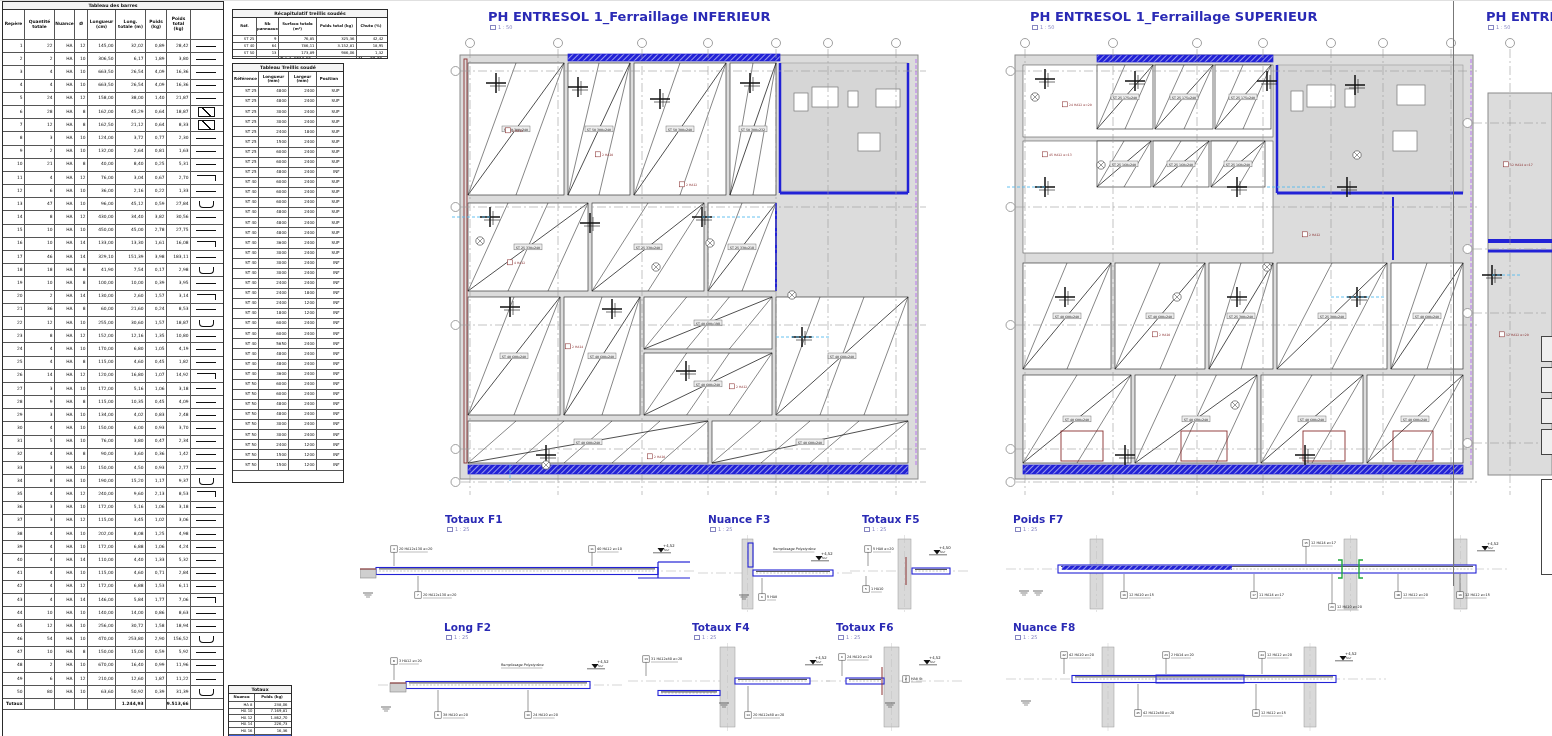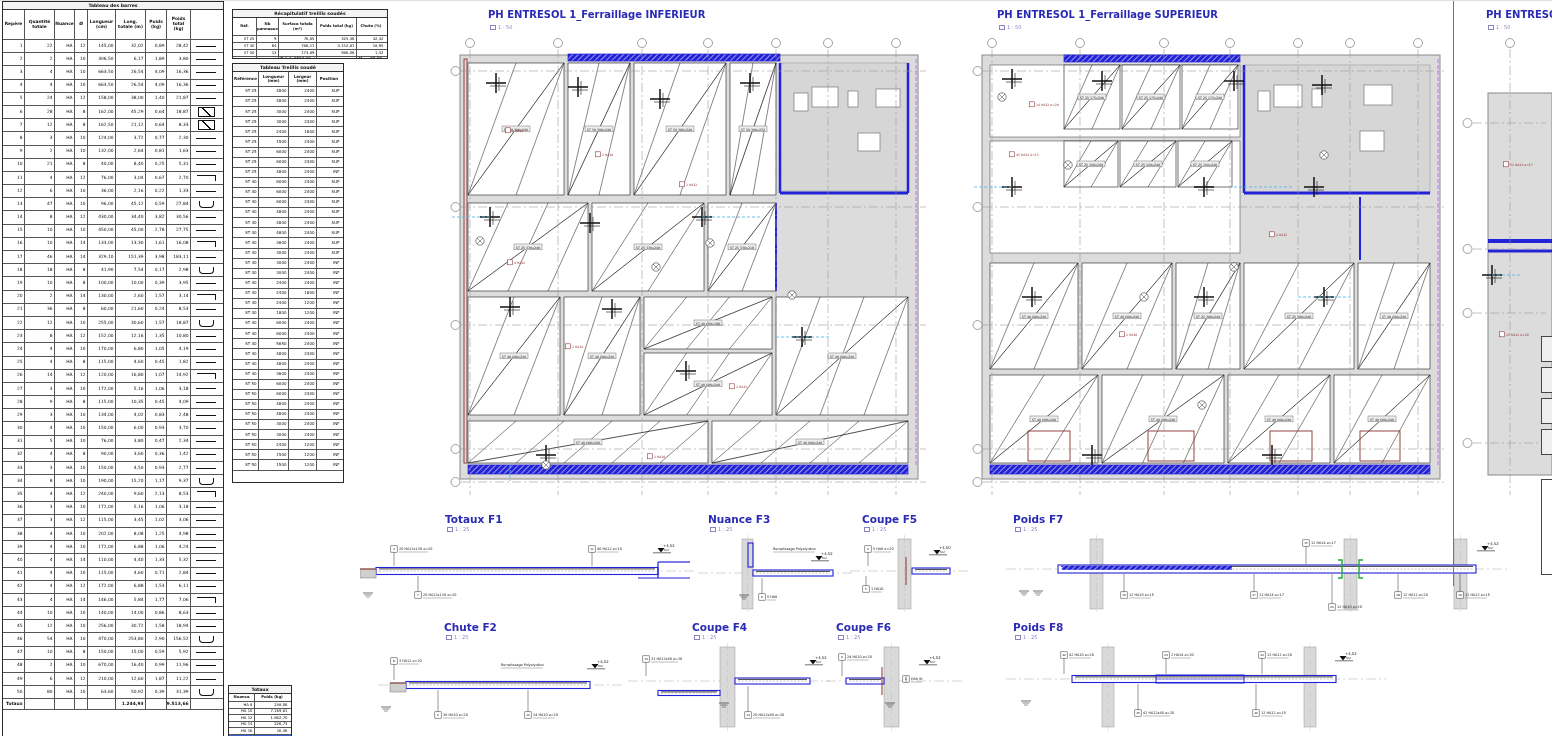--- a/index.html
+++ b/index.html
@@ -19,21 +19,21 @@
 #recapTable .t-cell{font-size:3.8px}
 #weightTable .t-h{height:8px}#weightTable .t-d{height:6.6px}#weightTable .t-cell{font-size:3.8px}
 .t-total{background:#3a5fd9}.t-total .t-cell{color:#fff;font-weight:bold}
 .sh{margin:auto}
 .sh-line{width:20px;height:0;border-top:1.1px solid #111}
 .sh-hook{width:18px;height:5px;border-top:1.1px solid #111;border-right:1.1px solid #111}
 .sh-u{width:13px;height:6px;border:1.1px solid #111;border-top:none;border-radius:0 0 4px 4px}
 .sh-st{width:15px;height:8px;border:1px solid #111;
   background:linear-gradient(45deg,transparent 46%,#111 46%,#111 54%,transparent 54%)}
 .plan,.coupe{position:absolute}
-.ptitle{position:absolute;color:#2a2ab5;font-weight:bold;font-size:10px;white-space:nowrap}
+.ptitle{position:absolute;color:#2a2ab5;font-weight:bold;font-size:13px;white-space:nowrap}
 .coupe .ptitle{font-size:10.5px}
 .pscale{position:absolute;color:#8585c0;font-size:5px;white-space:nowrap;display:flex;align-items:center;gap:2px}
 .pscale .ico{display:inline-block;width:4px;height:3px;border:.6px solid #8585c0}
 svg{position:absolute;left:0;font-family:"DejaVu Sans",sans-serif}
 #vsep{position:absolute;left:1453px;top:0;width:1px;height:585px;background:#777}
 #legendStrip{position:absolute;left:1541px;top:335px;width:11px;height:400px}
 #legendStrip .lb{box-sizing:border-box;border:1px solid #444;background:#efefef;width:14px;height:26px;margin-bottom:5px}
 #legendStrip .lb.big{height:96px;margin-top:24px;background:#fff}
 </style>
 </head>
@@ -1273,21 +1273,21 @@
         <g>
           <line x1="2" y1="182" x2="40" y2="182" stroke="#55bbee" stroke-width="0.9" stroke-dasharray="3 2"></line>
           <line x1="252" y1="182" x2="310" y2="182" stroke="#55bbee" stroke-width="0.9" stroke-dasharray="3 2"></line>
           <line x1="326" y1="302" x2="380" y2="302" stroke="#55bbee" stroke-width="0.9" stroke-dasharray="3 2"></line>
           <line x1="60" y1="430" x2="60" y2="446" stroke="#55bbee" stroke-width="0.9" stroke-dasharray="3 2"></line>
           <line x1="466" y1="24" x2="466" y2="430" stroke="#b05bf5" stroke-width="0.8" stroke-dasharray="4 2"></line>
         </g>
       </svg>
   </div>
 
-  <div class="plan" style="left:972px;top:8px;width:478px;height:500px">
+  <div class="plan" style="left:1005px;top:8px;width:478px;height:500px">
     <div class="ptitle" style="left:25px;top:0">PH ENTRESOL 1_Ferraillage SUPERIEUR</div>
     <div class="pscale" style="left:27px;top:15px">
       <span class="ico"></span>
       <span>1 : 50</span>
       </div>
     <svg id="plan-svg-1" style="top:26px" width="478" height="470" viewBox="0 0 478 470">
         <defs>
           <pattern id="ph1" width="4" height="4" patternUnits="userSpaceOnUse" patternTransform="rotate(45)">
             <rect width="4" height="4" fill="#2222d6"></rect>
             <line x1="0" y1="0" x2="0" y2="4" stroke="#ffffff" stroke-width="1.1"></line>
@@ -1685,21 +1685,21 @@
         </g>
         <g>
           <line x1="41" y1="62" x2="51" y2="62" stroke="#333" stroke-width="0.7"></line>
           <line x1="42.5" y1="64" x2="49.5" y2="64" stroke="#333" stroke-width="0.6"></line>
           <line x1="44" y1="66" x2="48" y2="66" stroke="#333" stroke-width="0.5"></line>
         </g>
       </svg>
   </div>
 
   <div class="coupe" style="left:850px;top:512px;width:118px;height:102px">
-    <div class="ptitle" style="left:12px;top:0">Coupe F5</div>
+    <div class="ptitle" style="left:12px;top:0">Totaux F5</div>
     <div class="pscale" style="left:14px;top:13px">
       <span class="ico"></span>
       <span>1 : 25</span>
       </div>
     <svg id="coupe-svg-2" style="top:20px" width="118" height="82" viewBox="0 0 118 82">
         <defs>
           <pattern id="ch2" width="4" height="4" patternUnits="userSpaceOnUse" patternTransform="rotate(45)">
             <rect width="4" height="4" fill="#2222d6"></rect>
             <line x1="0" y1="0" x2="0" y2="4" stroke="#ffffff" stroke-width="1.1"></line>
           </pattern>
@@ -1820,21 +1820,21 @@
           <line x1="14.5" y1="60" x2="21.5" y2="60" stroke="#333" stroke-width="0.6"></line>
           <line x1="16" y1="62" x2="20" y2="62" stroke="#333" stroke-width="0.5"></line>
           <line x1="27" y1="58" x2="37" y2="58" stroke="#333" stroke-width="0.7"></line>
           <line x1="28.5" y1="60" x2="35.5" y2="60" stroke="#333" stroke-width="0.6"></line>
           <line x1="30" y1="62" x2="34" y2="62" stroke="#333" stroke-width="0.5"></line>
         </g>
       </svg>
   </div>
 
   <div class="coupe" style="left:378px;top:620px;width:245px;height:112px">
-    <div class="ptitle" style="left:66px;top:0">Chute F2</div>
+    <div class="ptitle" style="left:66px;top:0">Long F2</div>
     <div class="pscale" style="left:68px;top:13px">
       <span class="ico"></span>
       <span>1 : 25</span>
       </div>
     <svg id="coupe-svg-4" style="top:20px" width="245" height="92" viewBox="0 0 245 92">
         <defs>
           <pattern id="ch4" width="4" height="4" patternUnits="userSpaceOnUse" patternTransform="rotate(45)">
             <rect width="4" height="4" fill="#2222d6"></rect>
             <line x1="0" y1="0" x2="0" y2="4" stroke="#ffffff" stroke-width="1.1"></line>
           </pattern>
@@ -1877,21 +1877,21 @@
         </g>
         <g>
           <line x1="3" y1="66" x2="13" y2="66" stroke="#333" stroke-width="0.7"></line>
           <line x1="4.5" y1="68" x2="11.5" y2="68" stroke="#333" stroke-width="0.6"></line>
           <line x1="6" y1="70" x2="10" y2="70" stroke="#333" stroke-width="0.5"></line>
         </g>
       </svg>
   </div>
 
   <div class="coupe" style="left:628px;top:620px;width:202px;height:112px">
-    <div class="ptitle" style="left:64px;top:0">Coupe F4</div>
+    <div class="ptitle" style="left:64px;top:0">Totaux F4</div>
     <div class="pscale" style="left:66px;top:13px">
       <span class="ico"></span>
       <span>1 : 25</span>
       </div>
     <svg id="coupe-svg-5" style="top:20px" width="202" height="92" viewBox="0 0 202 92">
         <defs>
           <pattern id="ch5" width="4" height="4" patternUnits="userSpaceOnUse" patternTransform="rotate(45)">
             <rect width="4" height="4" fill="#2222d6"></rect>
             <line x1="0" y1="0" x2="0" y2="4" stroke="#ffffff" stroke-width="1.1"></line>
           </pattern>
@@ -1931,21 +1931,21 @@
         </g>
         <g>
           <line x1="91" y1="62" x2="101" y2="62" stroke="#333" stroke-width="0.7"></line>
           <line x1="92.5" y1="64" x2="99.5" y2="64" stroke="#333" stroke-width="0.6"></line>
           <line x1="94" y1="66" x2="98" y2="66" stroke="#333" stroke-width="0.5"></line>
         </g>
       </svg>
   </div>
 
   <div class="coupe" style="left:826px;top:620px;width:138px;height:112px">
-    <div class="ptitle" style="left:10px;top:0">Coupe F6</div>
+    <div class="ptitle" style="left:10px;top:0">Totaux F6</div>
     <div class="pscale" style="left:12px;top:13px">
       <span class="ico"></span>
       <span>1 : 25</span>
       </div>
     <svg id="coupe-svg-6" style="top:20px" width="138" height="92" viewBox="0 0 138 92">
         <defs>
           <pattern id="ch6" width="4" height="4" patternUnits="userSpaceOnUse" patternTransform="rotate(45)">
             <rect width="4" height="4" fill="#2222d6"></rect>
             <line x1="0" y1="0" x2="0" y2="4" stroke="#ffffff" stroke-width="1.1"></line>
           </pattern>
@@ -1985,21 +1985,21 @@
         </g>
         <g>
           <line x1="59" y1="62" x2="69" y2="62" stroke="#333" stroke-width="0.7"></line>
           <line x1="60.5" y1="64" x2="67.5" y2="64" stroke="#333" stroke-width="0.6"></line>
           <line x1="62" y1="66" x2="66" y2="66" stroke="#333" stroke-width="0.5"></line>
         </g>
       </svg>
   </div>
 
   <div class="coupe" style="left:1006px;top:620px;width:380px;height:112px">
-    <div class="ptitle" style="left:7px;top:0">Poids F8</div>
+    <div class="ptitle" style="left:7px;top:0">Nuance F8</div>
     <div class="pscale" style="left:9px;top:13px">
       <span class="ico"></span>
       <span>1 : 25</span>
       </div>
     <svg id="coupe-svg-7" style="top:20px" width="380" height="92" viewBox="0 0 380 92">
         <defs>
           <pattern id="ch7" width="4" height="4" patternUnits="userSpaceOnUse" patternTransform="rotate(45)">
             <rect width="4" height="4" fill="#2222d6"></rect>
             <line x1="0" y1="0" x2="0" y2="4" stroke="#ffffff" stroke-width="1.1"></line>
           </pattern>

